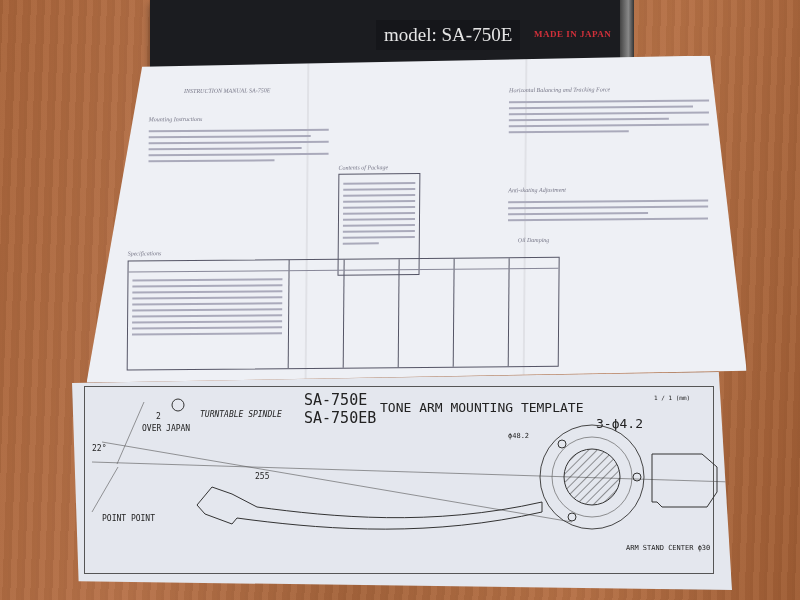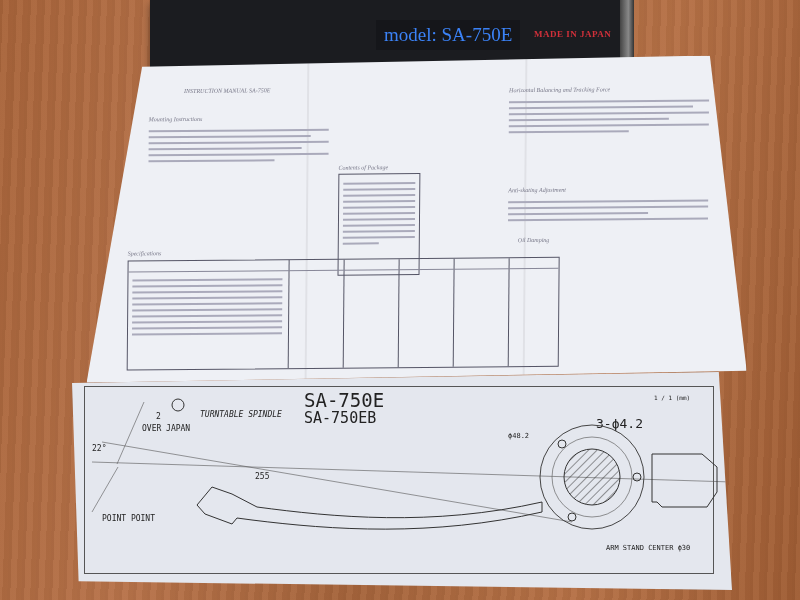--- a/index.html
+++ b/index.html
@@ -4,21 +4,21 @@
 <style>
   html,body{margin:0;padding:0;}
   body{width:800px;height:600px;overflow:hidden;position:relative;
     background:linear-gradient(100deg,#a8643a 0%,#b8734a 25%,#a5643b 50%,#b67146 75%,#9f5d34 100%);
     font-family:"Liberation Serif",serif;}
   .wood-grain{position:absolute;inset:0;
     background:repeating-linear-gradient(92deg,rgba(0,0,0,0.05) 0 3px,rgba(255,255,255,0.03) 3px 9px,rgba(0,0,0,0.04) 9px 14px);}
   .box{position:absolute;left:150px;top:0;width:470px;height:72px;background:#1b1c20;
     box-shadow:0 4px 8px rgba(0,0,0,0.4);}
   .box-edge{position:absolute;right:-14px;top:0;width:14px;height:72px;background:linear-gradient(90deg,#444,#888 60%,#333);}
-  .model-label{position:absolute;left:226px;top:20px;background:#15161a;padding:4px 8px;color:#3b82f6;font-size:19px;text-align:center;}
+  .model-label{position:absolute;left:226px;top:20px;background:#15161a;padding:4px 8px;color:#e5e5e5;font-size:19px;text-align:center;}
   .made-in{position:absolute;left:384px;top:29px;color:#d0303a;font-size:9px;font-weight:bold;letter-spacing:0.5px;}
   .manual{position:absolute;left:88px;top:58px;width:660px;height:322px;background:#eef0f5;
     transform:skewX(-1deg) rotate(-0.5deg);clip-path:polygon(8% 2%,94% 0%,100% 98%,0% 100%);
     box-shadow:0 3px 8px rgba(0,0,0,0.3);}
   .fold{position:absolute;top:0;bottom:0;width:2px;background:rgba(0,0,0,0.06);}
   .txtblock{position:absolute;color:#667;font-size:5px;line-height:7px;}
   .line{height:2px;background:#aab;margin:4px 0;}
   .section-title{position:absolute;font-size:6px;color:#778;font-style:italic;}
   .spec-table{position:absolute;left:40px;top:200px;width:430px;height:108px;border:1px solid #556;}
   .spec-col{position:absolute;top:0;bottom:0;border-left:1px solid #556;}
@@ -105,32 +105,33 @@
     <div class="line"></div>
       <div class="line"></div>
       <div class="line" style="width:70%"></div>
       <div class="line"></div>
   </div>
   <div class="section-title" style="left:430px;top:180px;">Oil Damping</div>
 </div>
 
 <div class="template">
   <div class="template-frame"></div>
-  <div class="tt" style="left:232px;top:20px;font-size:19px;line-height:17px;">SA-750E</div>
+  <div class="tt" style="left:232px;top:20px;font-size:15px;line-height:17px;">SA-750E</div>
   <div class="tt" style="left:232px;top:37px;font-size:15px;">SA-750EB</div>
+  <div class="tt" style="left:308px;top:28px;font-size:13px;">TONE ARM MOUNTING TEMPLATE</div>
   <div class="tt" style="left:582px;top:22px;font-size:6px;">1 / 1 (mm)</div>
   <div class="tt" style="left:128px;top:38px;font-size:8px;font-style:italic;">TURNTABLE SPINDLE</div>
   <div class="tt" style="left:70px;top:52px;font-size:8px;">OVER JAPAN</div>
   <div class="tt" style="left:84px;top:40px;font-size:8px;">2</div>
   <div class="tt" style="left:20px;top:72px;font-size:8px;">22°</div>
   <div class="tt" style="left:183px;top:100px;font-size:8px;">255</div>
   <div class="tt" style="left:30px;top:142px;font-size:8px;">POINT POINT</div>
   <div class="tt" style="left:524px;top:44px;font-size:13px;">3-ϕ4.2</div>
   <div class="tt" style="left:436px;top:60px;font-size:7px;">ϕ48.2</div>
-  <div class="tt" style="left:534px;top:172px;font-size:7px;">ARM STAND CENTER ϕ30</div>
+  <div class="tt" style="left:554px;top:172px;font-size:7px;">ARM STAND CENTER ϕ30</div>
 
   <svg width="660" height="218">
     <circle cx="106" cy="33" r="6" fill="none" stroke="#333" stroke-width="1"></circle>
     <line x1="20" y1="90" x2="660" y2="110" stroke="#555" stroke-width="0.6"></line>
     <line x1="30" y1="70" x2="500" y2="150" stroke="#555" stroke-width="0.6"></line>
     <line x1="45" y1="92" x2="72" y2="30" stroke="#555" stroke-width="0.6"></line>
     <line x1="46" y1="95" x2="20" y2="140" stroke="#555" stroke-width="0.6"></line>
     <path d="M125,133 L140,115 L160,122 L185,135 C260,145 360,155 470,130 L470,140 C360,165 260,158 180,148 L165,146 L160,152 L133,142 Z" fill="none" stroke="#333" stroke-width="1"></path>
     <circle cx="520" cy="105" r="52" fill="none" stroke="#444" stroke-width="1"></circle>
     <circle cx="520" cy="105" r="40" fill="none" stroke="#666" stroke-width="0.7"></circle>

